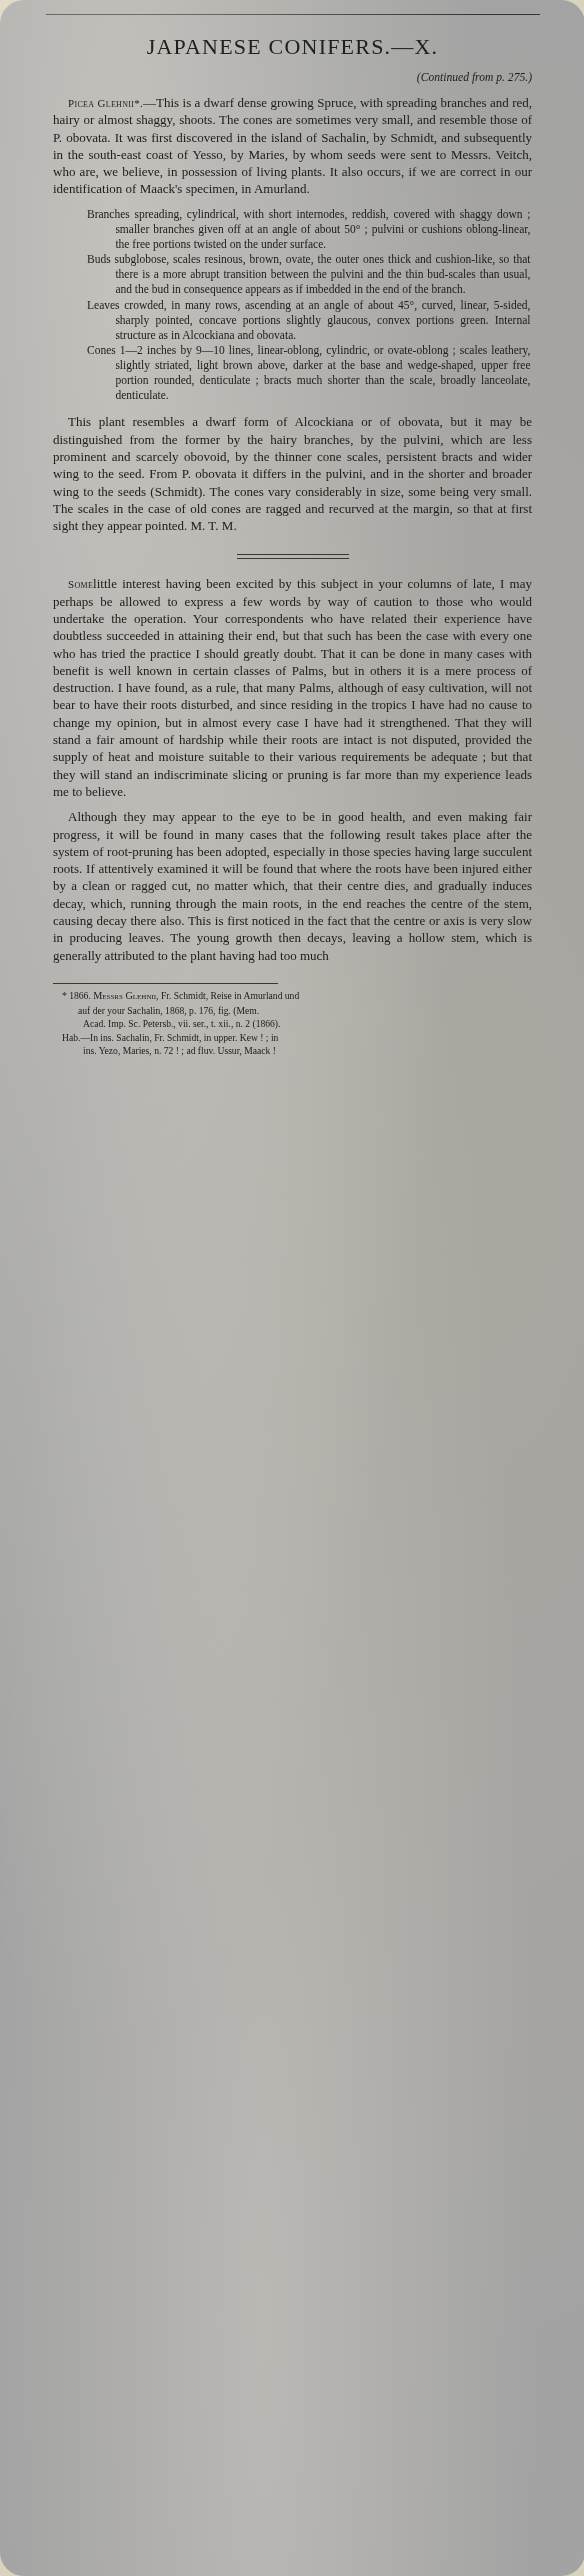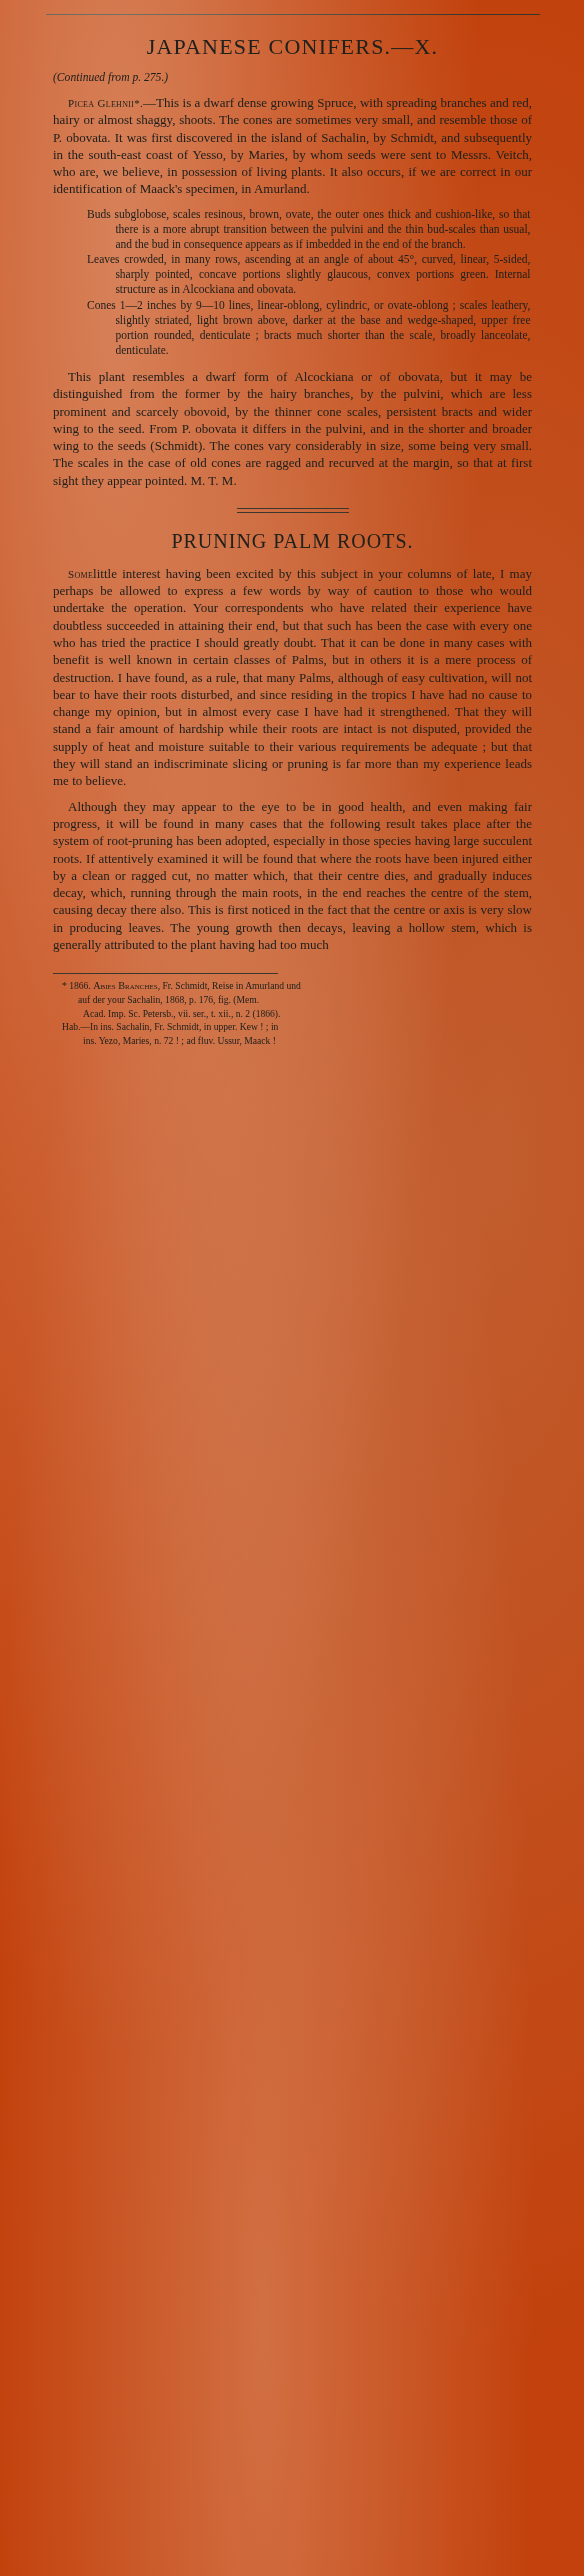--- a/index.html
+++ b/index.html
@@ -8,23 +8,24 @@
     background: #d9d2be;
   }
   body {
     width: 585px;
     font-family: "Liberation Serif", serif;
   }
   .page {
     position: relative;
     width: 585px;
     min-height: 2576px;
-    background: #c2410c;
+    background: #a3a3a3;
     box-sizing: border-box;
     padding: 13.5px 0 0 0;
+    border-radius: 24px;
   }
   
   .page:before {
     content: "";
     position: absolute;
     left: 0; top: 0; right: 0; bottom: 0;
     background:
       radial-gradient(ellipse at 20% 10%, rgba(255,250,235,0.35), rgba(255,255,255,0) 55%),
       radial-gradient(ellipse at 85% 45%, rgba(190,178,150,0.25), rgba(255,255,255,0) 60%),
       radial-gradient(ellipse at 45% 90%, rgba(255,248,230,0.25), rgba(255,255,255,0) 60%);
@@ -45,21 +46,21 @@
   }
   h1.article-title {
     font-size: 22px;
     font-weight: normal;
     letter-spacing: 1.2px;
     text-align: center;
     margin: 4.5px 0 10.5px 0;
     font-family: "Liberation Serif", serif;
   }
   .continued {
-    text-align: left;
+    text-align: right;
     font-style: italic;
     font-size: 11.6px;
     margin: 0 0 10.5px 0;
   }
   p.body {
     font-size: 13px;
     line-height: 1.33;
     text-align: justify;
     margin: 0 0 8.2px 0;
     text-indent: 15px;
@@ -139,39 +140,39 @@
 
   <div class="column">
 
     <h1 class="article-title">JAPANESE CONIFERS.—X.</h1>
 
     <div class="continued">(Continued from p. 275.)</div>
 
     <p class="body first"><span class="smallcaps">Picea Glehnii*.</span><span>—This is a dwarf dense growing Spruce, with spreading branches and red, hairy or almost shaggy, shoots.  The cones are sometimes very small, and resemble those of P. obovata.  It was first discovered in the island of Sachalin, by Schmidt, and subsequently in the south-east coast of Yesso, by Maries, by whom seeds were sent to Messrs. Veitch, who are, we believe, in possession of living plants.  It also occurs, if we are correct in our identification of Maack's specimen, in Amurland.</span></p>
 
     <div class="desc">
+      <p class="desc-item">Branches spreading, cylindrical, with short internodes, reddish, covered with shaggy down ; smaller branches given off at an angle of about 50° ; pulvini or cushions oblong-linear, the free portions twisted on the under surface.</p>
       <p class="desc-item">Buds subglobose, scales resinous, brown, ovate, the outer ones thick and cushion-like, so that there is a more abrupt transition between the pulvini and the thin bud-scales than usual, and the bud in consequence appears as if imbedded in the end of the branch.</p>
       <p class="desc-item">Leaves crowded, in many rows, ascending at an angle of about 45°, curved, linear, 5-sided, sharply pointed, concave portions slightly glaucous, convex portions green.  Internal structure as in Alcockiana and obovata.</p>
       <p class="desc-item">Cones 1—2 inches by 9—10 lines, linear-oblong, cylindric, or ovate-oblong ; scales leathery, slightly striated, light brown above, darker at the base and wedge-shaped, upper free portion rounded, denticulate ; bracts much shorter than the scale, broadly lanceolate, denticulate.</p>
     </div>
 
     <p class="body">This plant resembles a dwarf form of Alcockiana or of obovata, but it may be distinguished from the former by the hairy branches, by the pulvini, which are less prominent and scarcely obovoid, by the thinner cone scales, persistent bracts and wider wing to the seed.  From P. obovata it differs in the pulvini, and in the shorter and broader wing to the seeds (Schmidt).  The cones vary considerably in size, some being very small.  The scales in the case of old cones are ragged and recurved at the margin, so that at first sight they appear pointed.  M. T. M.</p>
 
     <div class="double-rule"></div>
 
-    <h2 class="article-title2">PRUNING PALM ROOTS.</h2>
 
     <p class="body first"><span class="smallcaps">Some</span><span>little interest having been excited by this subject in your columns of late, I may perhaps be allowed to express a few words by way of caution to those who would undertake the operation.  Your correspondents who have related their experience have doubtless succeeded in attaining their end, but that such has been the case with every one who has tried the practice I should greatly doubt.  That it can be done in many cases with benefit is well known in certain classes of Palms, but in others it is a mere process of destruction.  I have found, as a rule, that many Palms, although of easy cultivation, will not bear to have their roots disturbed, and since residing in the tropics I have had no cause to change my opinion, but in almost every case I have had it strengthened.  That they will stand a fair amount of hardship while their roots are intact is not disputed, provided the supply of heat and moisture suitable to their various requirements be adequate ; but that they will stand an indiscriminate slicing or pruning is far more than my experience leads me to believe.</span></p>
 
     <p class="body">Although they may appear to the eye to be in good health, and even making fair progress, it will be found in many cases that the following result takes place after the system of root-pruning has been adopted, especially in those species having large succulent roots.  If attentively examined it will be found that where the roots have been injured either by a clean or ragged cut, no matter which, that their centre dies, and gradually induces decay, which, running through the main roots, in the end reaches the centre of the stem, causing decay there also.  This is first noticed in the fact that the centre or axis is very slow in producing leaves.  The young growth then decays, leaving a hollow stem, which is generally attributed to the plant having had too much</p>
 
     <div class="footnote-rule"></div>
 
     <div class="footnote-block">
-      <p class="footnote"><span>* 1866. </span><span class="fn-sc">Abies Branches</span><span>, Fr. Schmidt, Reise in Amurland und</span></p>
+      <p class="footnote"><span>* 1866. </span><span class="fn-sc">Messrs Glehnii</span><span>, Fr. Schmidt, Reise in Amurland und</span></p>
       <p class="footnote indent2">auf der your Sachalin, 1868, p. 176, fig. (Mem.</p>
       <p class="footnote indent3">Acad. Imp.  Sc. Petersb., vii. ser., t. xii., n. 2 (1866).</p>
       <p class="footnote">Hab.—In ins. Sachalin, Fr. Schmidt, in upper. Kew ! ; in</p>
       <p class="footnote indent3">ins. Yezo, Maries, n. 72 ! ; ad fluv. Ussur, Maack !</p>
     </div>
 
   </div>
 </div>
 
 

